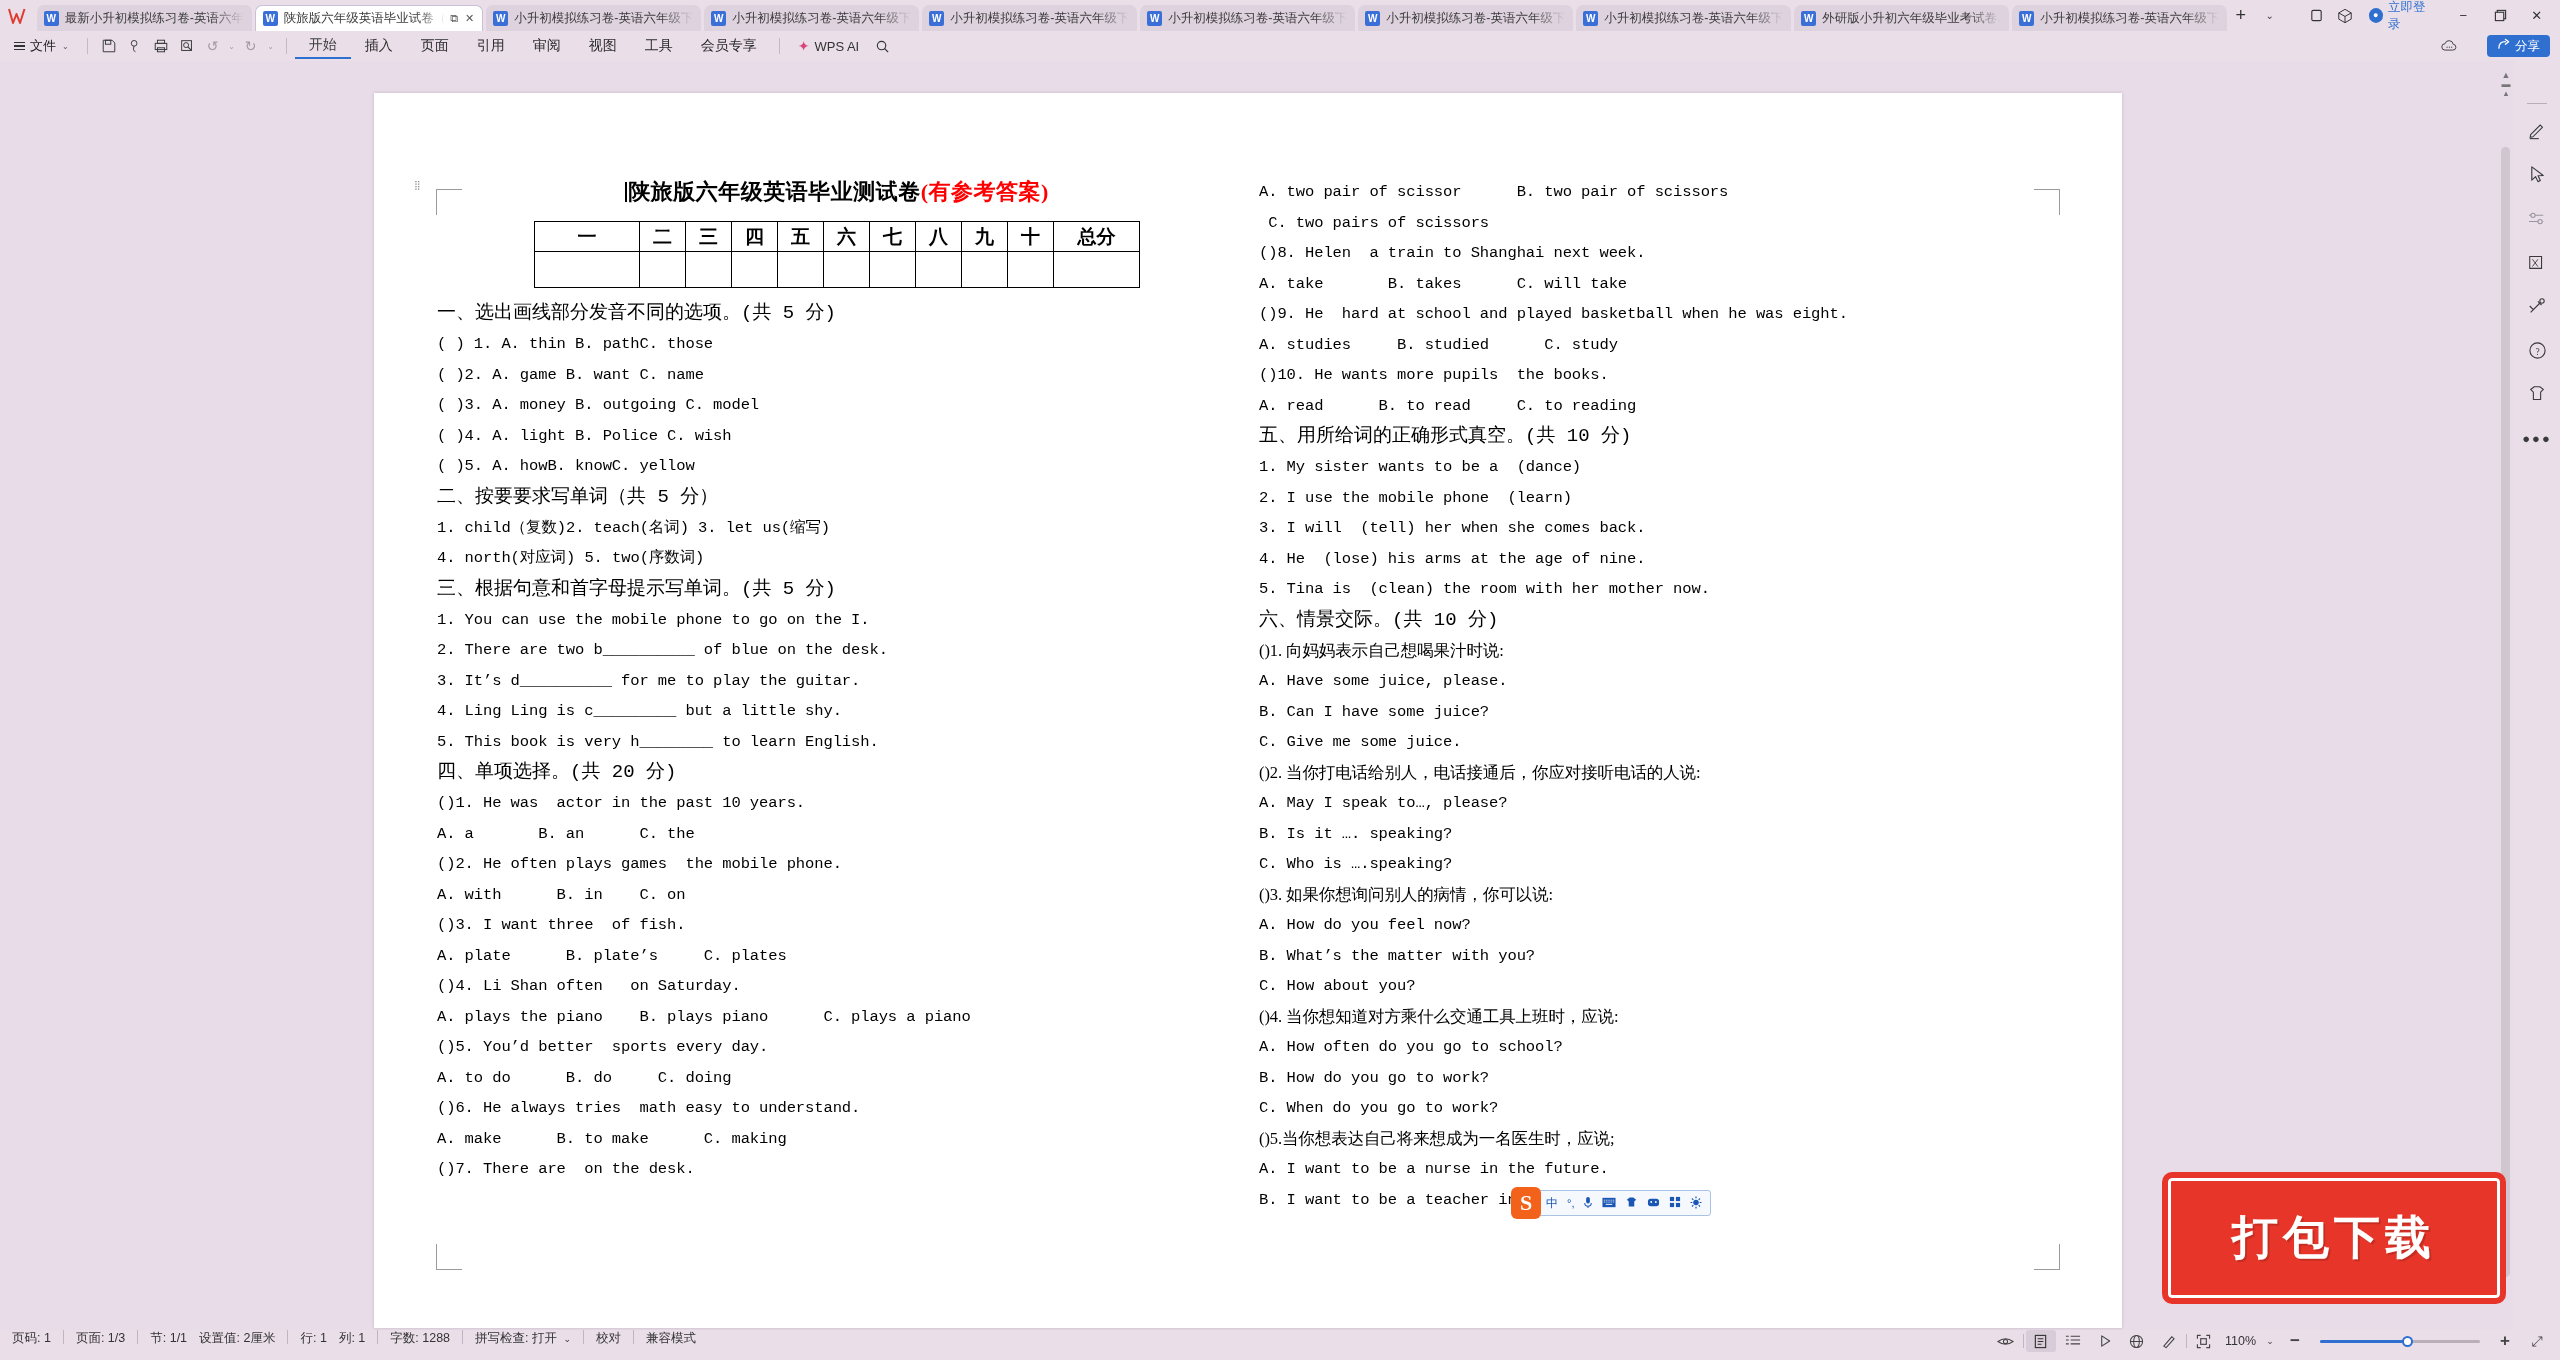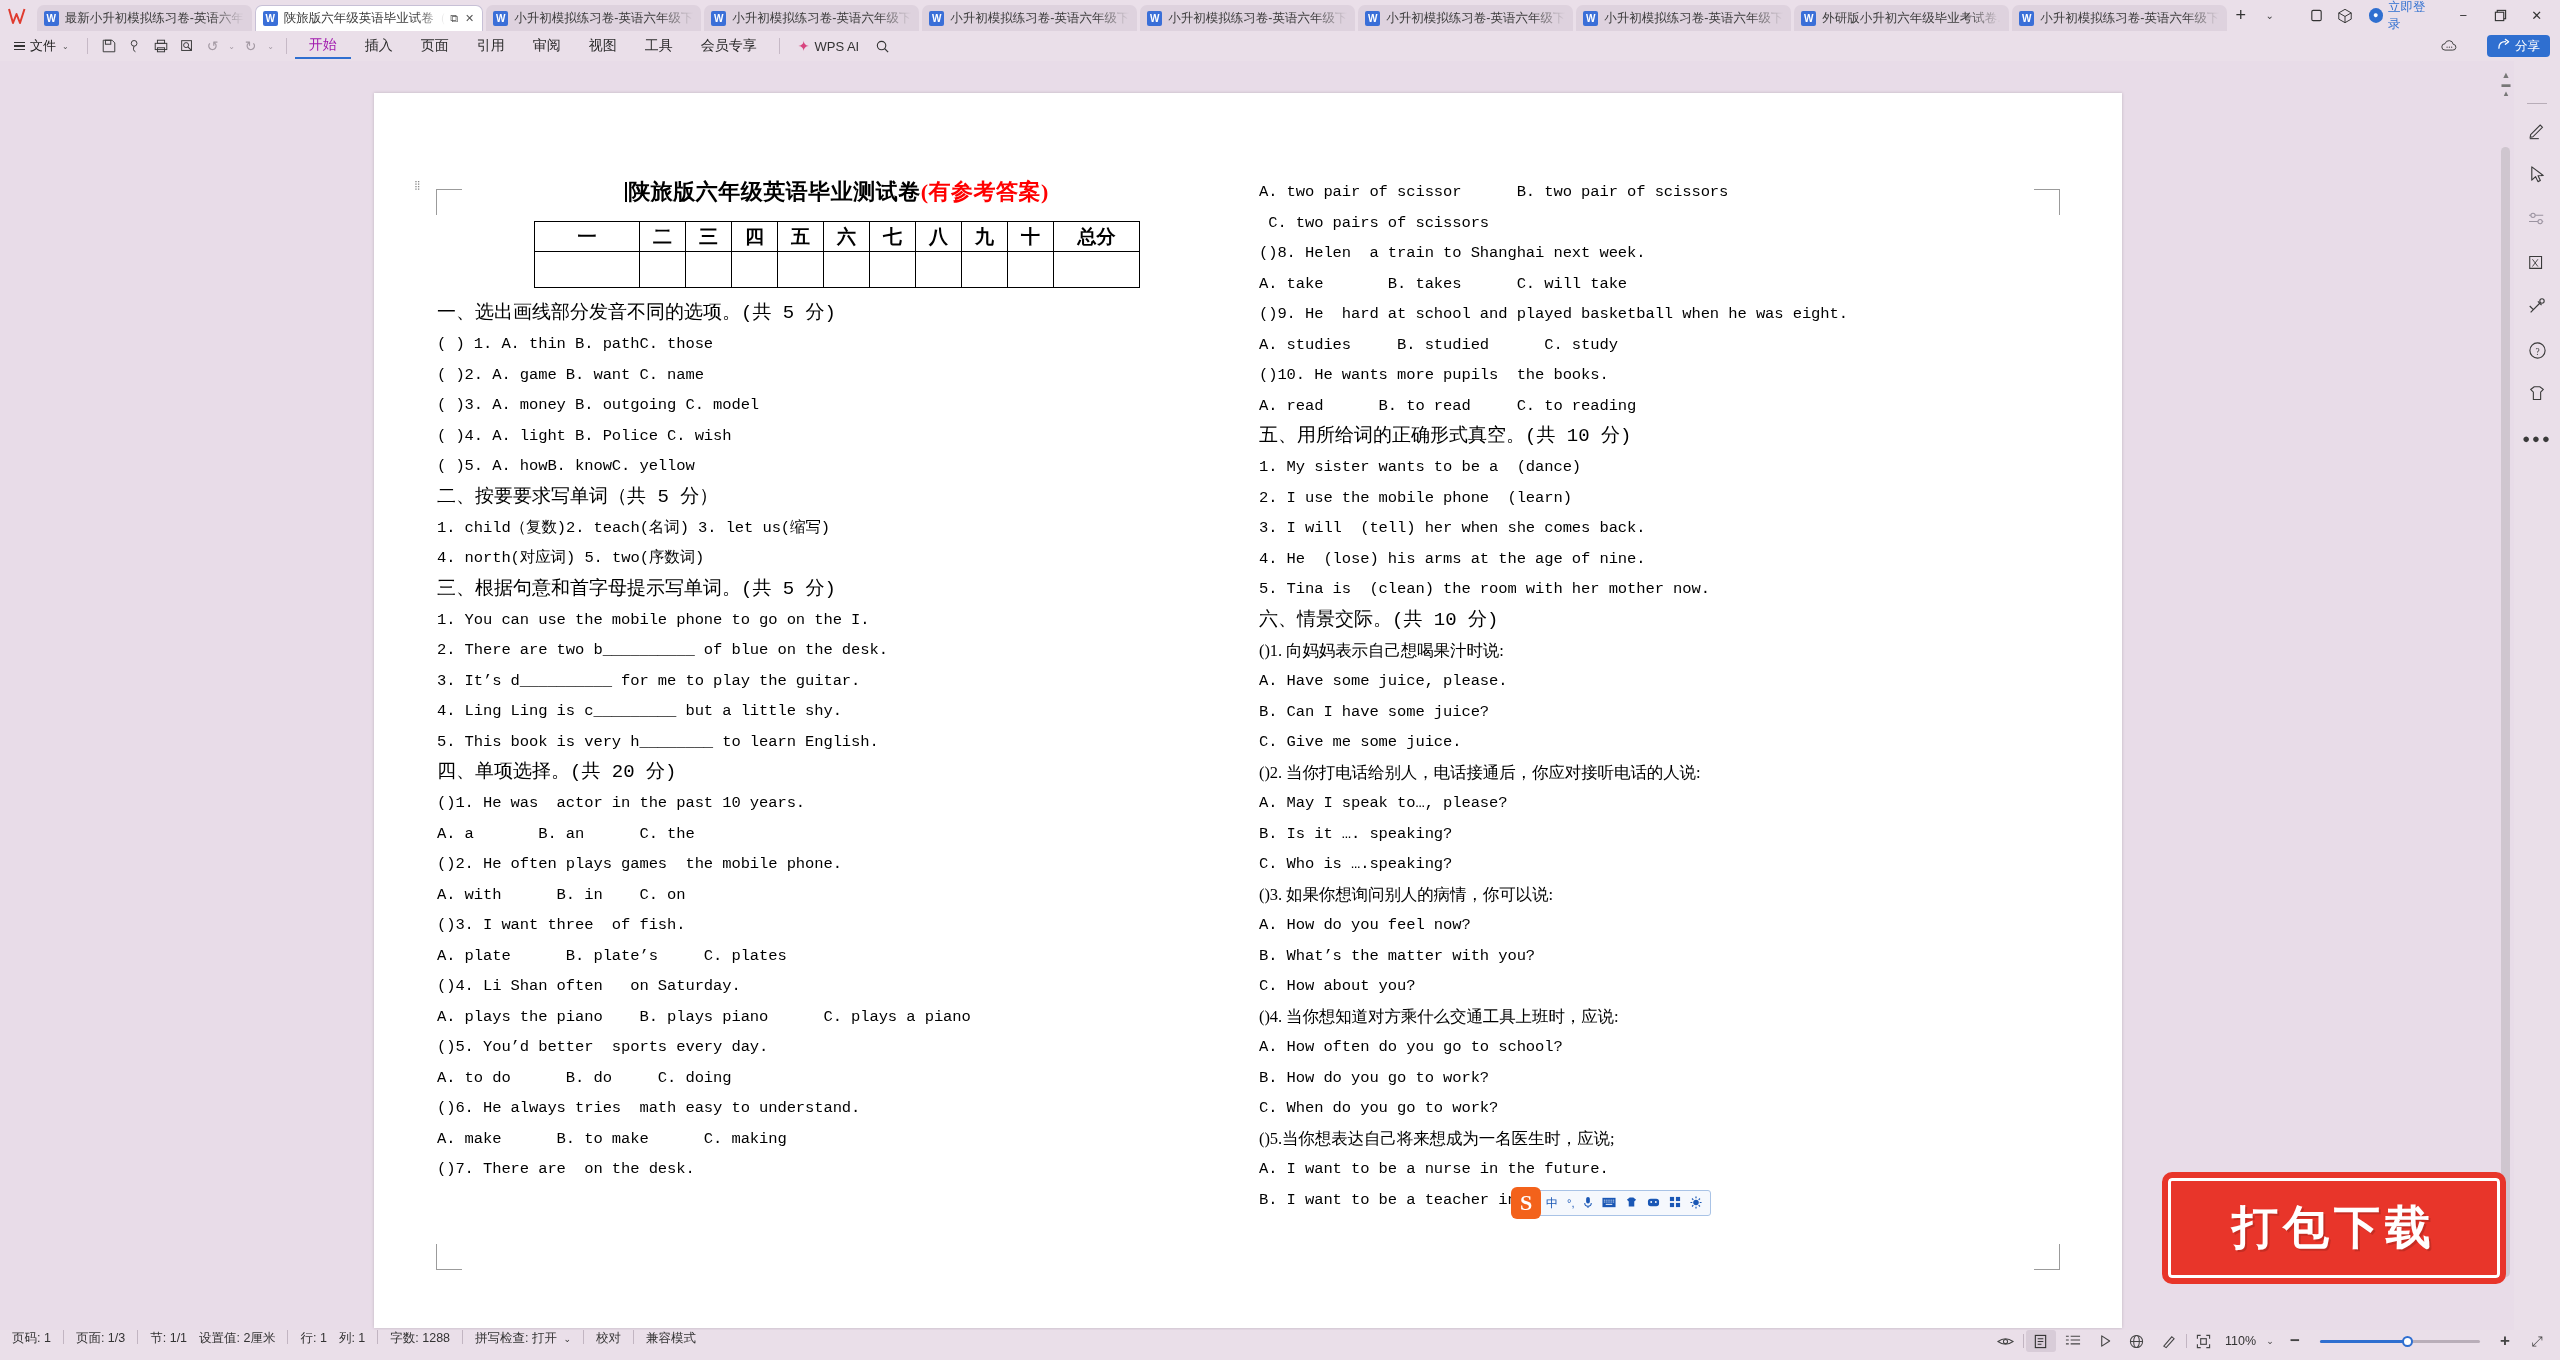--- a/index.html
+++ b/index.html
@@ -63,21 +63,21 @@
     font-size: 13px; color: #222;
   }
   .file-menu { display: flex; align-items: center; gap: 5px; padding: 0 10px 0 14px; height: 24px; }
   .hamb { display: inline-block; width: 11px; }
   .hamb i { display: block; height: 1.5px; background: #333; margin: 2px 0; }
   .vsep { width: 1px; height: 16px; background: #c6b9c6; margin: 0 8px; }
   .qicon { width: 26px; height: 24px; display: flex; align-items: center; justify-content: center; color: #3a3a3a; font-size: 14px; }
   .qicon.dim { color: #a49aa4; }
   .caret { font-size: 8px; color: #555; margin-left: 1px; }
   .rtab { padding: 0 14px; height: 26px; display: flex; align-items: center; font-size: 14px; color: #2c2c2c; }
-  .rtab.active { color: #a21caf; border-bottom: 2px solid #2f6fd0; font-weight: normal; }
+  .rtab.active { color: #404040; border-bottom: 2px solid #2f6fd0; font-weight: normal; }
   .wpsai { display: flex; align-items: center; gap: 5px; padding: 0 10px; font-size: 13px; color: #333; }
   .ai-glyph { color: #d7457f; font-size: 14px; }
   .ribbon-right { margin-left: auto; display: flex; align-items: center; gap: 24px; padding-right: 10px; }
   .share-btn {
     background: #2f6fd0; color: #fff; border-radius: 4px; height: 22px;
     display: flex; align-items: center; gap: 4px; padding: 0 10px; font-size: 12.5px;
   }
   .cloud-ico { width: 26px; height: 22px; display: flex; align-items: center; justify-content: center; color: #444; font-size: 14px; }
 
   
@@ -176,21 +176,21 @@
     width: 30px; height: 32px; background: #f3621b; color: #fff;
     border-radius: 6px; font-size: 22px; font-weight: bold;
     display: flex; align-items: center; justify-content: center;
     font-family: "Liberation Serif", serif;
   }
   #ime .ime-ico { color: #1a57b5; font-size: 13px; line-height: 1; }
 
   
   #dlbtn {
     position: absolute; left: 2162px; top: 1172px;
-    width: 344px; height: 112px;
+    width: 344px; height: 132px;
     border: 6px solid #e8352a; border-radius: 10px;
     background: #e8352a;
     display: flex; align-items: center; justify-content: center;
     z-index: 50;
     box-shadow: 0 0 0 3px #fff inset;
   }
   #dlbtn .dl-text {
     font-family: "Liberation Serif", serif;
     font-size: 46px; font-weight: bold; color: #fff;
     letter-spacing: 5px;

